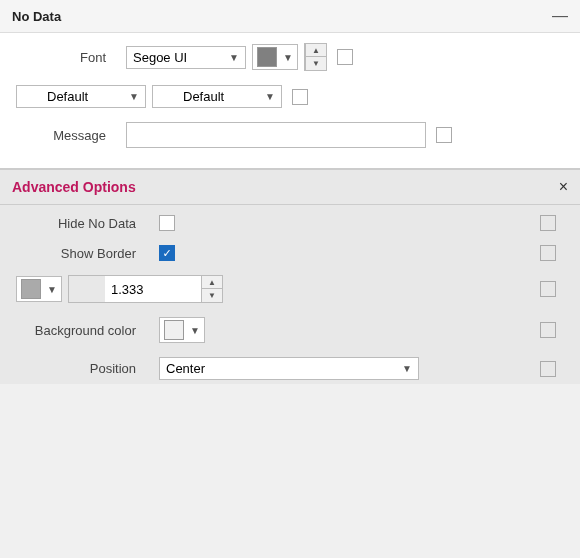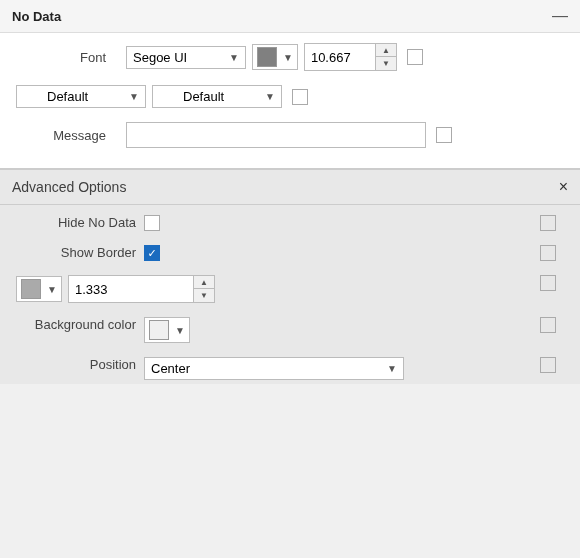--- a/index.html
+++ b/index.html
@@ -132,21 +132,22 @@
     .spinner-input {
       width: 70px;
       border: none;
       padding: 3px 6px;
       font-size: 13px;
       outline: none;
       text-align: left;
     }
 
     .spinner-input-border {
-      width: 124px;
+      width: 96px;
+      margin-left: 36px;
     }
 
     .spinner-buttons {
       display: flex;
       flex-direction: column;
       border-left: 1px solid #bbb;
     }
 
     .spinner-btn {
       width: 20px;
@@ -185,37 +186,38 @@
       display: flex;
       align-items: center;
       justify-content: space-between;
       padding: 8px 12px;
       background: #e8e8e8;
       border-top: 1px solid #ccc;
       border-bottom: 1px solid #ccc;
     }
 
     .advanced-title {
-      font-weight: 400;
+      font-weight: 700;
       font-size: 14px;
-      color: #404040;
+      color: #be185d;
     }
 
     .close-x {
       font-size: 16px;
       color: #333;
       cursor: pointer;
       font-weight: 400;
       user-select: none;
     }
 
     .adv-form-row {
       display: flex;
+      align-items: center;
       padding: 10px 24px 4px 16px;
-      gap: 8px;
+      gap: 23px;
     }
 
     .adv-label {
       width: 120px;
       text-align: right;
       color: #444;
       font-size: 13px;
       flex-shrink: 0;
     }
 
@@ -271,21 +273,20 @@
     <div class="form-controls">
       <div class="dropdown dropdown-font">
         <span>Segoe UI</span>
         <span class="dropdown-arrow">▼</span>
       </div>
       <div class="color-swatch-btn">
         <div class="color-swatch swatch-gray"></div>
         <span class="dropdown-arrow">▼</span>
       </div>
       <div class="spinner-group">
-        <input class="spinner-input" type="text" value="10.667" style="">
         <div class="spinner-buttons">
           <button class="spinner-btn">▲</button>
           <button class="spinner-btn">▼</button>
         </div>
       </div>
       <div class="row-checkbox"></div>
     </div>
   </div>
 
   <div class="form-row">

